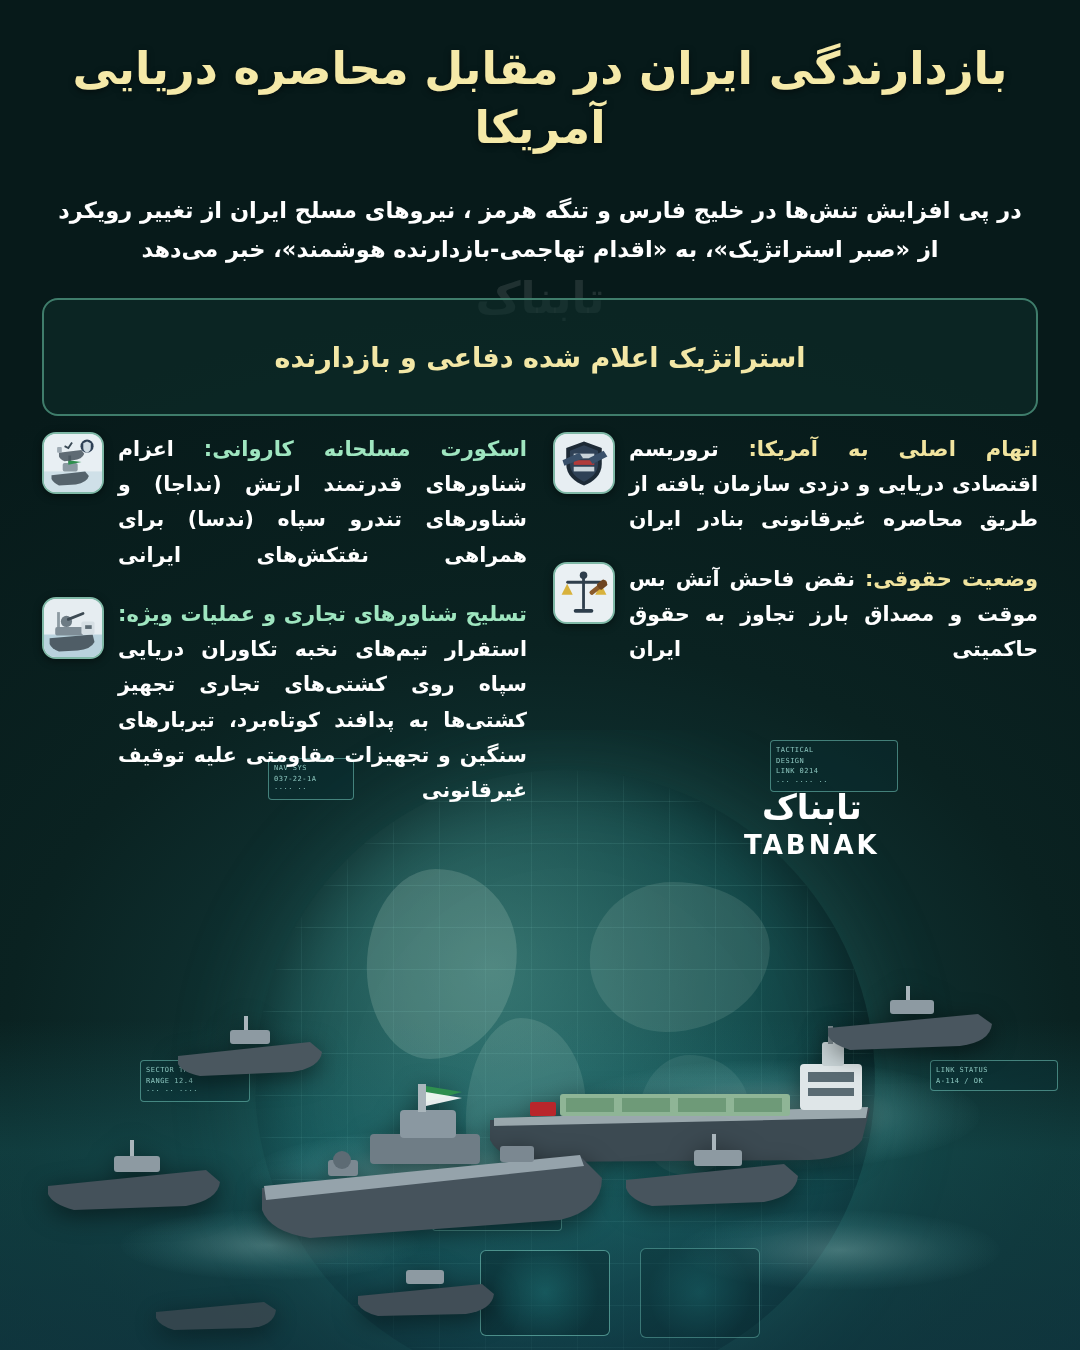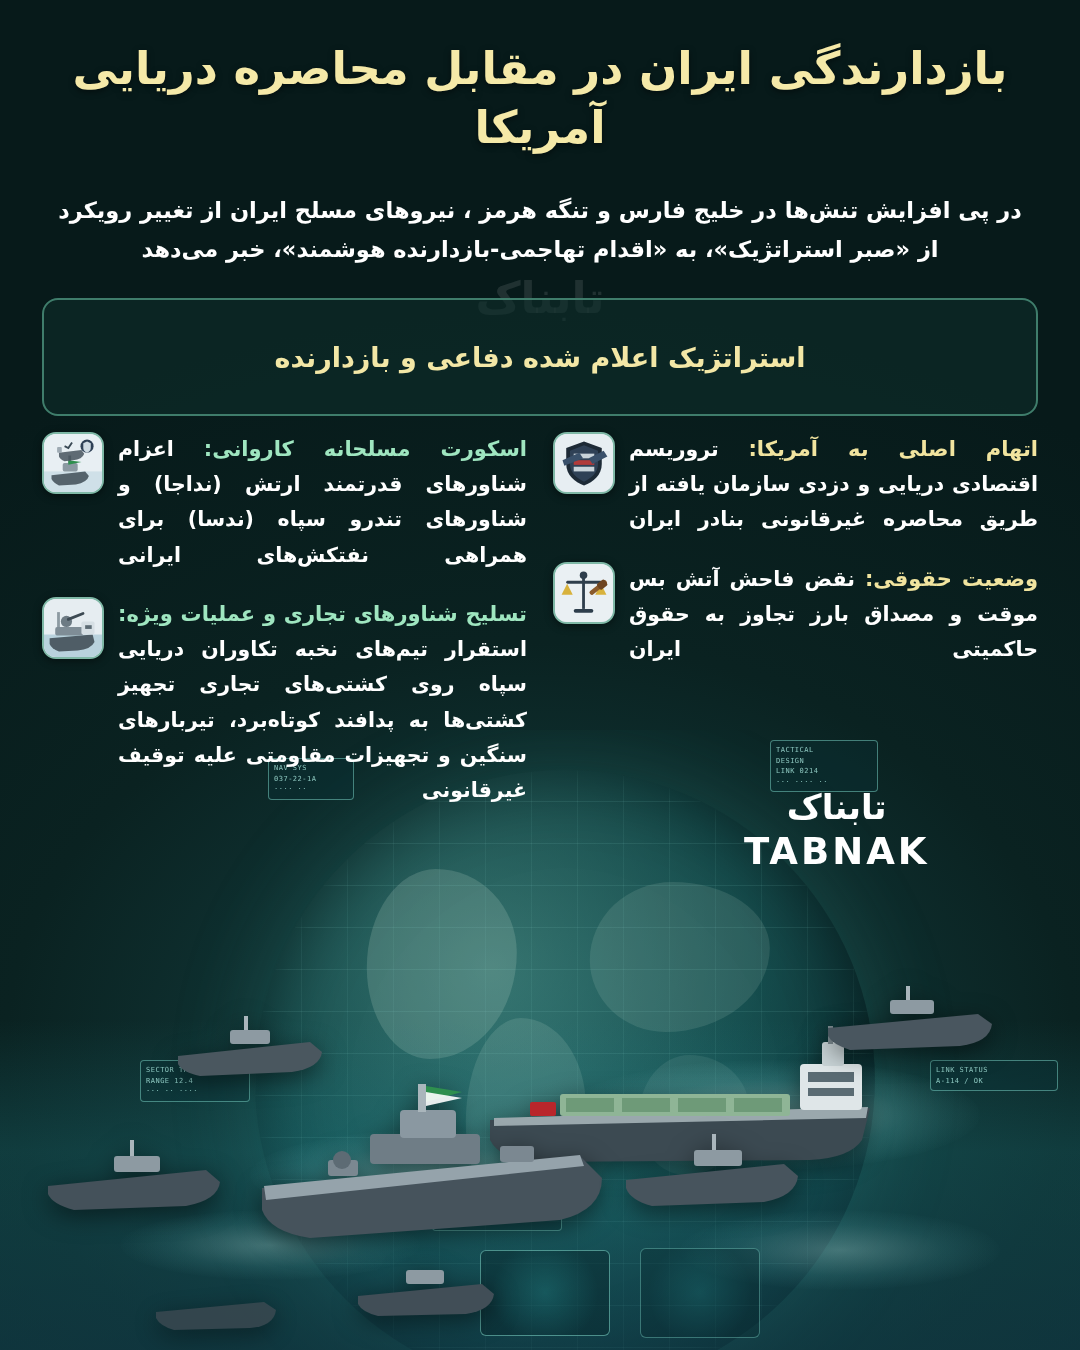--- a/index.html
+++ b/index.html
@@ -214,21 +214,21 @@
   
   .logo {
     position: absolute;
     top: 790px;
     left: 744px;
     z-index: 7;
     text-align: center;
     color: #ffffff;
   }
   .logo-fa { font-size: 34px; font-weight: bold; line-height: 1; }
-  .logo-en { font-size: 37px; font-weight: bold; letter-spacing: 3px; margin-top: 6px; direction: ltr; }
+  .logo-en { font-size: 26px; font-weight: bold; letter-spacing: 3px; margin-top: 6px; direction: ltr; }
 
   svg { display: block; }
 </style>
 </head>
 <body>
 
 <div class="poster">
 
   <div class="scene">
     <div class="globe">
@@ -237,21 +237,21 @@
       <div class="landmass" style="left:54%;top:18%;width:180px;height:150px;opacity:0.7;"></div>
       <div class="landmass" style="left:62%;top:46%;width:110px;height:120px;opacity:0.55;"></div>
     </div>
     <div class="sea-glow"></div>
 
     <div class="wake" style="left:250px;bottom:130px;width:360px;height:90px;"></div>
     <div class="wake" style="left:560px;bottom:180px;width:420px;height:110px;"></div>
     <div class="wake" style="left:120px;bottom:70px;width:300px;height:70px;opacity:0.6;"></div>
     <div class="wake" style="left:680px;bottom:60px;width:320px;height:80px;opacity:0.6;"></div>
 
-    <div class="hud" style="left:770px;top:10px;width:108px;">
+    <div class="hud" style="left:770px;top:10px;width:128px;">
       TACTICAL<br>DESIGN<br>LINK 0214<br>··· ···· ··
     </div>
     <div class="hud" style="left:268px;top:28px;width:86px;">
       NAV SYS<br>037-22-1A<br>···· ··
     </div>
     <div class="hud" style="left:140px;top:330px;width:110px;">
       SECTOR TRACK<br>RANGE 12.4<br>··· ·· ····
     </div>
     <div class="hud" style="left:432px;top:470px;width:130px;">
       CONTROL SCREEN<br>·· ···· ·· ····

